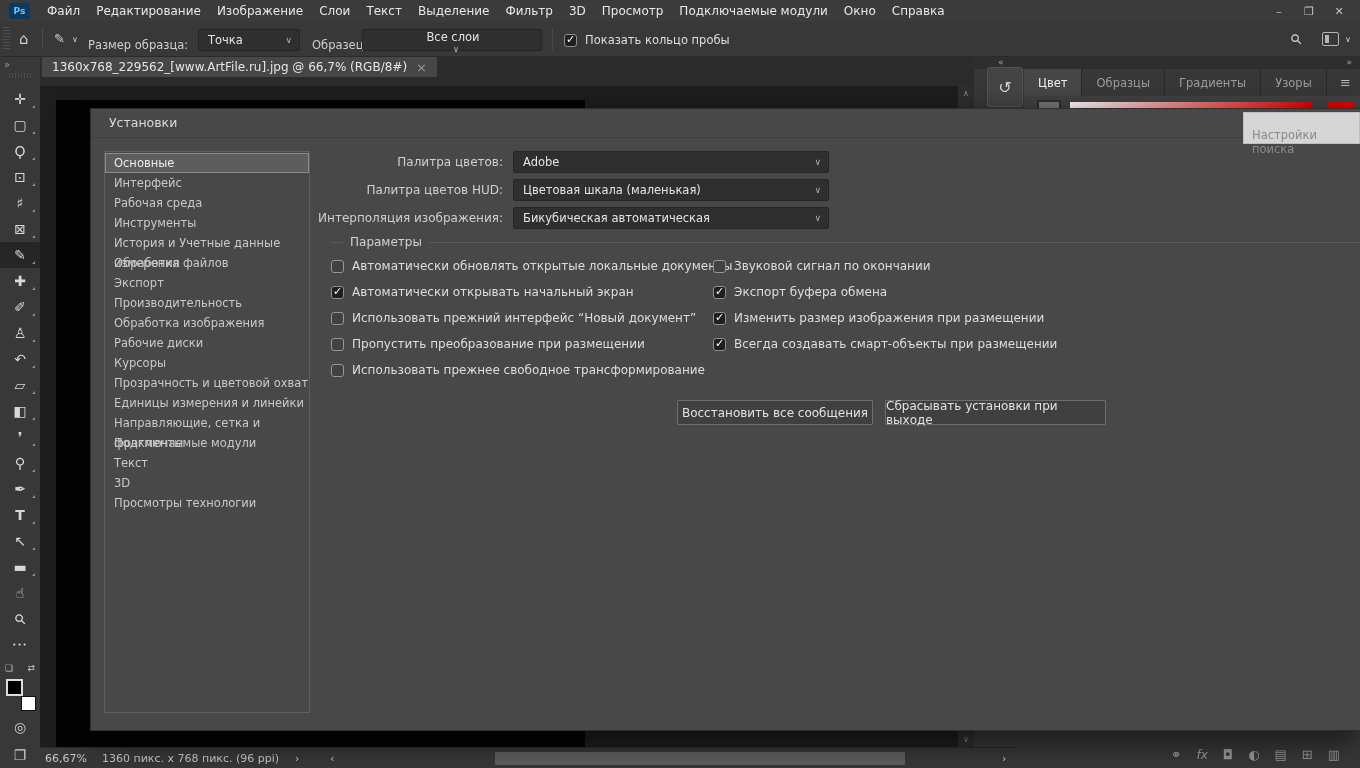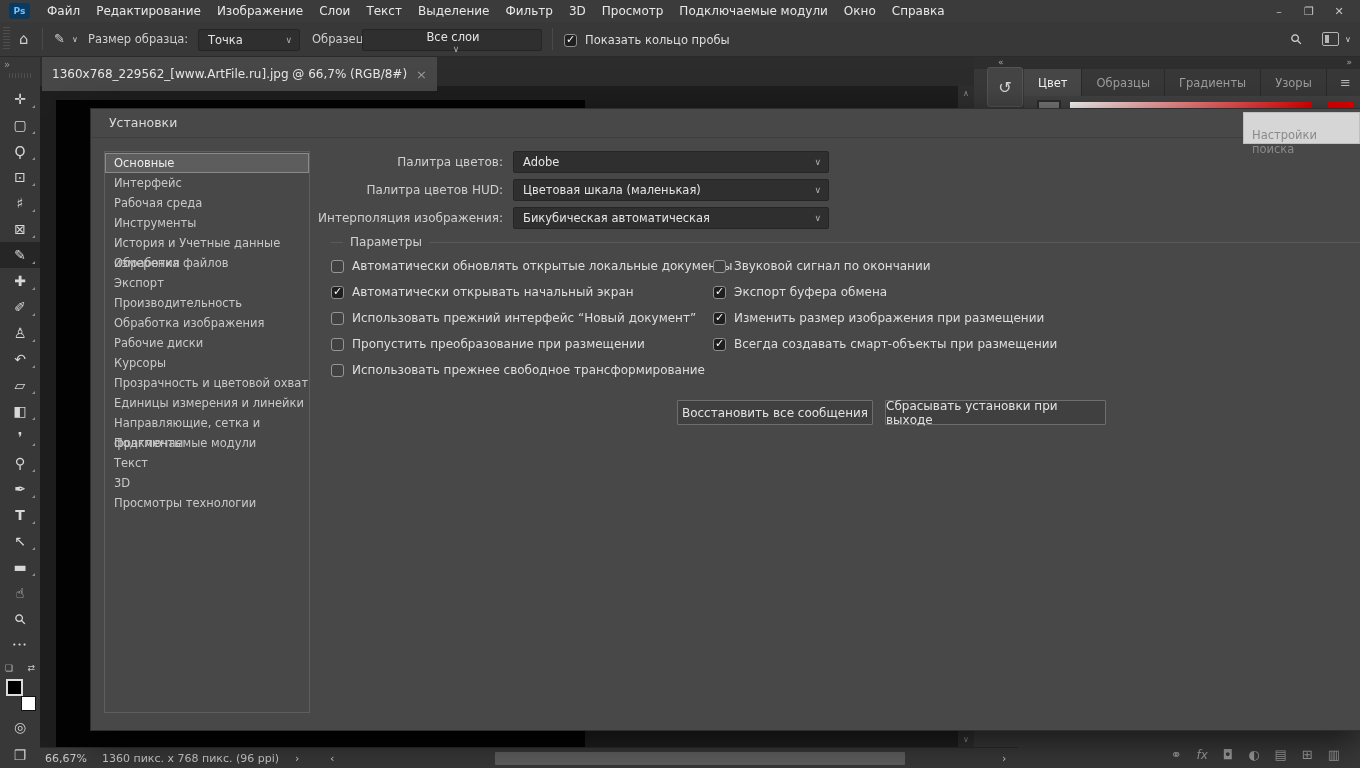--- a/index.html
+++ b/index.html
@@ -15,35 +15,35 @@
     display:flex;align-items:center;justify-content:center;border-radius:2px;}
   .menu-item{padding:0 8px;height:22px;line-height:22px;color:#e8e8e8;font-size:12px;cursor:default;}
   .win-controls{position:absolute;right:6px;top:0;height:22px;display:flex;}
   .win-btn{width:30px;height:22px;display:flex;align-items:center;justify-content:center;color:#c4c4c4;font-size:11px;}
   
   .optionsbar{position:absolute;top:22px;left:0;width:1360px;height:35px;background:#383838;border-bottom:1px solid #2a2a2a;}
   .grip-v{position:absolute;left:3px;top:5px;width:7px;height:24px;
     background:repeating-linear-gradient(to bottom,#4e4e4e 0 1px,transparent 1px 3px);}
   .ob-icon{position:absolute;color:#cfcfcf;}
   .ob-sep{position:absolute;top:6px;width:1px;height:22px;background:#4a4a4a;}
-  .ob-label{position:absolute;top:10px;color:#cfcfcf;font-size:11.5px;}
+  .ob-label{position:absolute;top:16px;color:#cfcfcf;font-size:11.5px;}
   .select{background:#2f2f2f;border:1px solid #252525;border-radius:2px;height:22px;display:flex;align-items:center;
     justify-content:space-between;padding:0 7px 0 9px;color:#e4e4e4;font-size:11.5px;cursor:default;}
   .select .chev{color:#b0b0b0;font-size:9px;margin-left:6px;}
   .ob-select{position:absolute;top:7px;}
   .checkbox{width:13px;height:13px;border:1px solid #969696;border-radius:3px;background:#414141;position:relative;flex:0 0 auto;}
   .checkbox.checked{background:#1f1f1f;border-color:#8f8f8f;}
   .checkbox.checked::after{content:"✓";position:absolute;left:1px;top:-2px;color:#fff;font-size:11px;}
   .ob-check{position:absolute;top:11px;display:flex;align-items:center;gap:8px;color:#dedede;font-size:11.5px;}
   .ws-icon{position:absolute;top:10px;width:17px;height:14px;border:1px solid #b5b5b5;border-radius:2px;}
   .ws-icon::after{content:"";position:absolute;left:2px;top:2px;bottom:2px;width:4px;background:#b5b5b5;}
   .rot45{display:inline-block;transform:rotate(-45deg);}
   
   .tabbar{position:absolute;top:57px;left:40px;width:934px;height:29px;background:#2c2c2c;}
-  .doc-tab{position:absolute;left:2px;top:0;height:34px;background:#474747;display:flex;align-items:center;
+  .doc-tab{position:absolute;left:2px;top:0;height:20px;background:#474747;display:flex;align-items:center;
     padding:0 10px;color:#e6e6e6;font-size:12px;gap:9px;}
   .doc-tab .close{color:#9a9a9a;font-size:13px;}
   
   .canvas{position:absolute;left:40px;top:86px;width:918px;height:661px;background:#1e1e1e;}
   .image{position:absolute;left:16px;top:14px;width:529px;height:647px;background:#030303;}
   .vscroll{position:absolute;left:958px;top:86px;width:16px;height:661px;background:#2f2f2f;}
   .vscroll .arr{position:absolute;left:0;width:16px;text-align:center;color:#8f8f8f;font-size:8px;}
   
   .toolbar{position:absolute;left:0;top:57px;width:40px;height:711px;background:#383838;}
   .tb-collapse{position:absolute;left:4px;top:2px;color:#9a9a9a;font-size:10px;}

